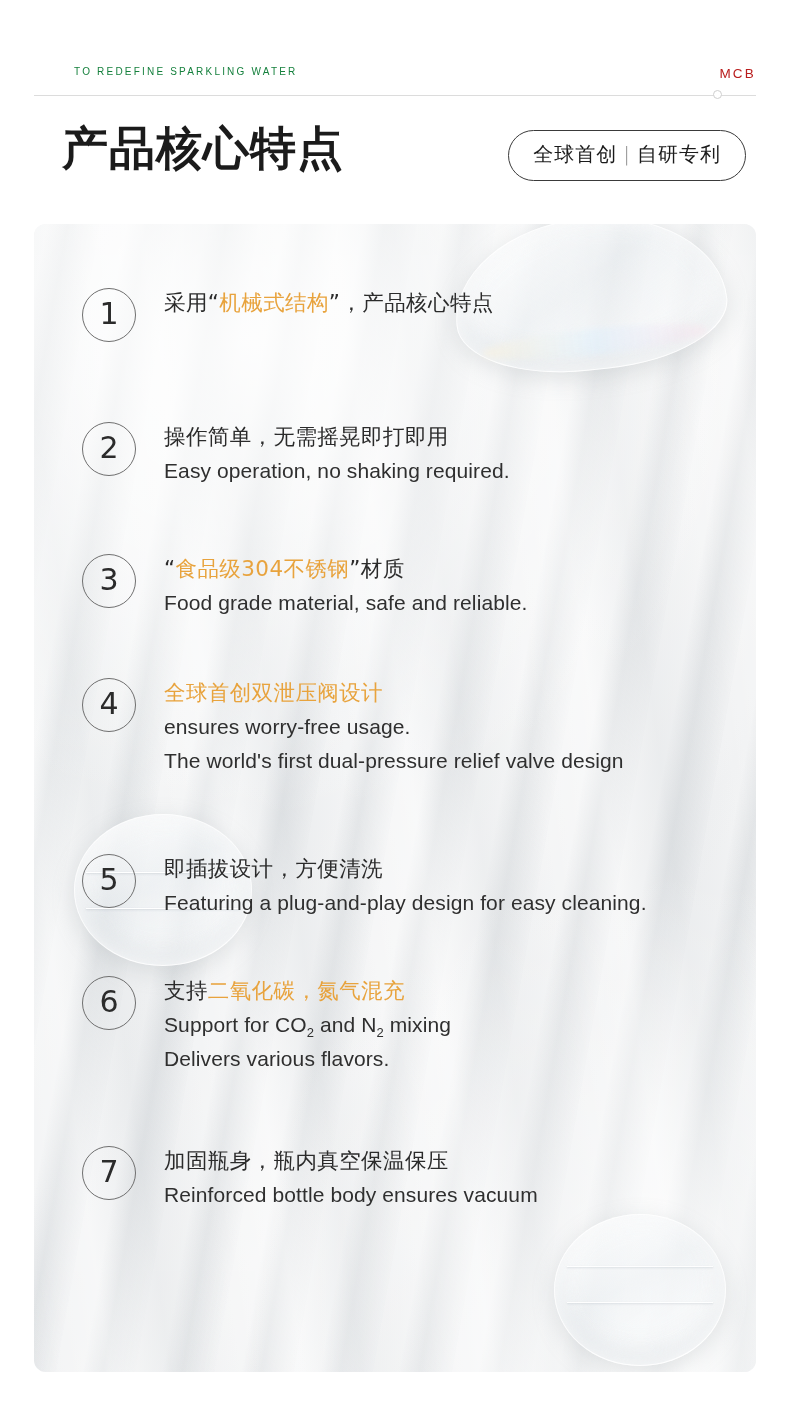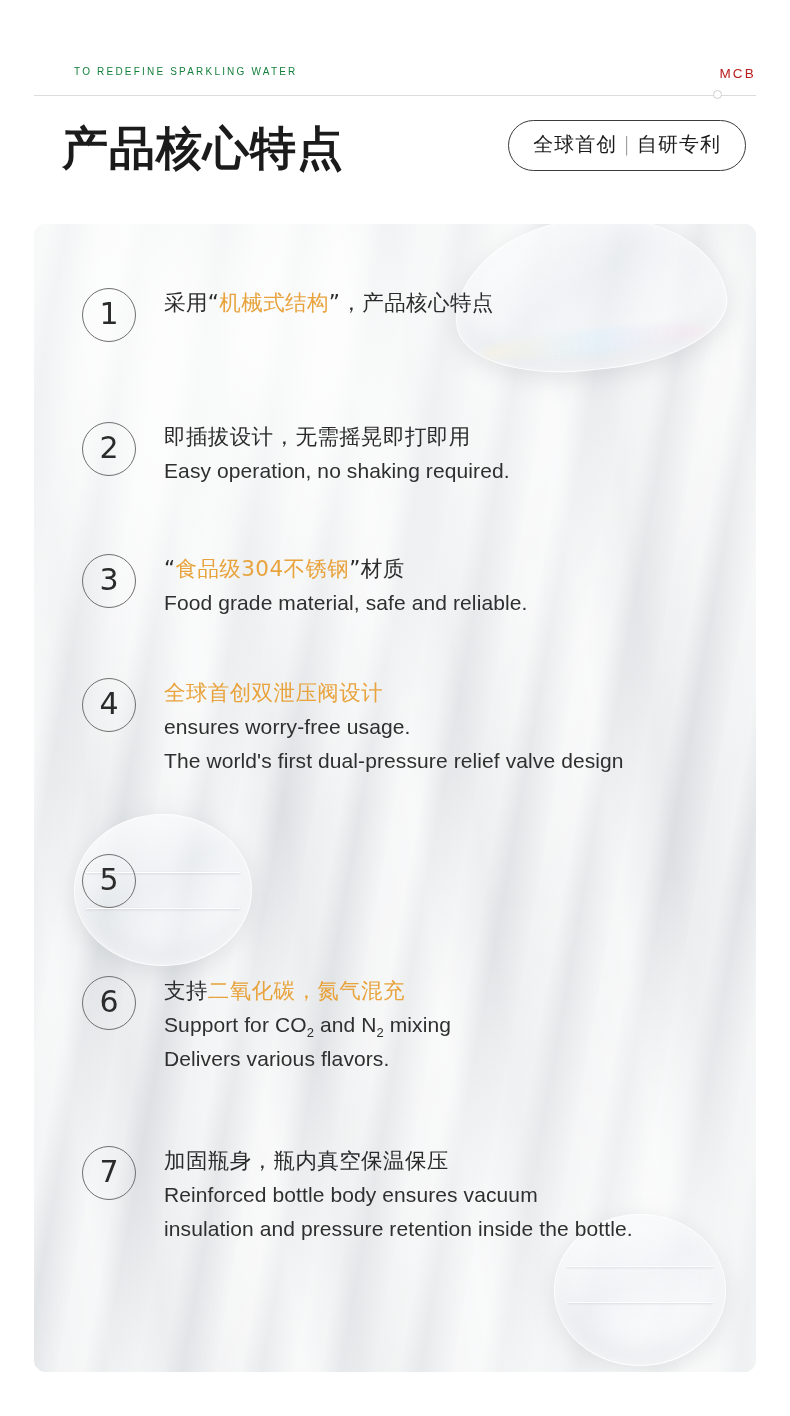--- a/index.html
+++ b/index.html
@@ -77,21 +77,21 @@
     font-size: 46px;
     font-weight: bold;
     letter-spacing: 1px;
     color: #1b1b1b;
     line-height: 60px;
     font-family: "DejaVu Sans", "Liberation Sans", sans-serif;
   }
   .badge {
     position: absolute;
     right: 0;
-    top: 2px;
+    top: 12px;
     border: 1.6px solid #3a3a3a;
     border-radius: 28px;
     padding: 10px 24px 12px 24px;
     font-size: 20px;
     color: #1b1b1b;
     letter-spacing: 1px;
     white-space: nowrap;
     font-family: "DejaVu Sans", "Liberation Sans", sans-serif;
   }
   .badge .sep {
@@ -303,21 +303,21 @@
     <div class="feature f1">
       <div class="num">1</div>
       <div class="texts">
         <div class="line-cn"><span>采用“</span><span class="hl">机械式结构</span><span>”，产品核心特点</span></div>
       </div>
     </div>
 
     <div class="feature f2">
       <div class="num">2</div>
       <div class="texts">
-        <div class="line-cn"><span>即插拔设计，无需摇晃即打即用</span><span class="hl"></span><span></span></div>
+        <div class="line-cn"><span>操作简单，无需摇晃即打即用</span><span class="hl"></span><span></span></div>
         <div class="line-en">Easy operation, no shaking required.</div>
       </div>
     </div>
 
     <div class="feature f3">
       <div class="num">3</div>
       <div class="texts">
         <div class="line-cn"><span>“</span><span class="hl">食品级304不锈钢</span><span>”材质</span></div>
         <div class="line-en">Food grade material, safe and reliable.</div>
       </div>
@@ -327,34 +327,37 @@
       <div class="num">4</div>
       <div class="texts">
         <div class="line-cn"><span></span><span class="hl">全球首创双泄压阀设计</span><span></span></div>
         <div class="line-en">ensures worry-free usage.</div>
         <div class="line-en">The world's first dual-pressure relief valve design</div>
       </div>
     </div>
 
     <div class="feature f5">
       <div class="num">5</div>
+      <div class="texts">
+        <div class="line-cn"><span>即插拔设计，方便清洗</span><span class="hl"></span><span></span></div>
+        <div class="line-en">Featuring a plug-and-play design for easy  cleaning.</div>
+      </div>
     </div>
 
     <div class="feature f6">
       <div class="num">6</div>
       <div class="texts">
         <div class="line-cn"><span>支持</span><span class="hl">二氧化碳，氮气混充</span><span></span></div>
         <div class="line-en">Support for CO<sub>2</sub> and N<sub>2</sub> mixing</div>
         <div class="line-en">Delivers various  flavors.</div>
       </div>
     </div>
 
     <div class="feature f7">
       <div class="num">7</div>
       <div class="texts">
         <div class="line-cn"><span>加固瓶身，瓶内真空保温保压</span><span class="hl"></span><span></span></div>
         <div class="line-en">Reinforced bottle body ensures vacuum</div>
-        <div class="line-en">insulation  and pressure retention inside the bottle.</div>
       </div>
     </div>
 
   </div>
 </div>
 
 </body></html>

